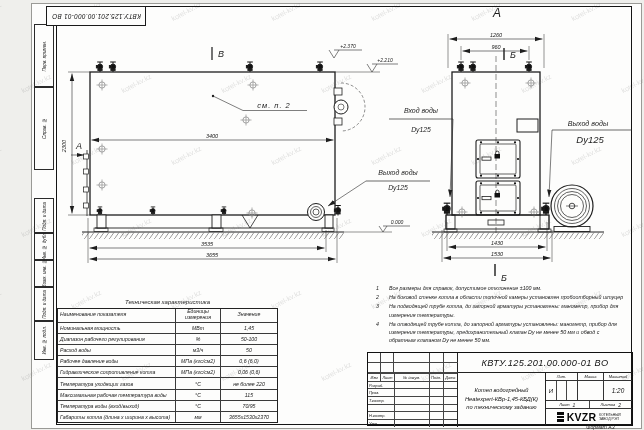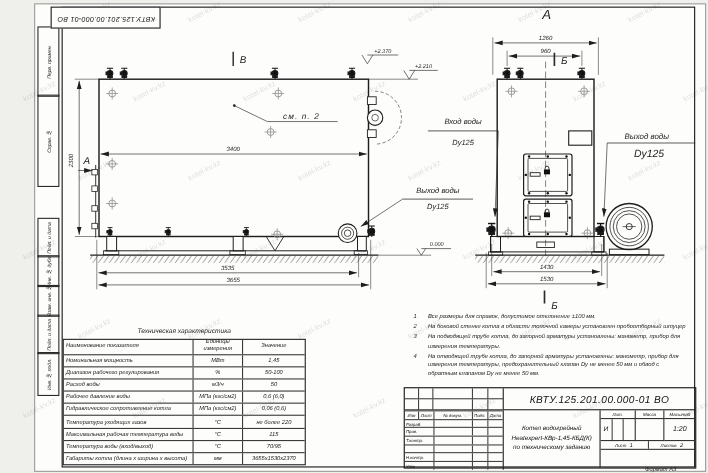--- a/index.html
+++ b/index.html
@@ -540,16 +540,28 @@
     <div class="abs sheetrow">
       <div class="shc">
           <span class="lbl">Лист</span>
           <span class="val">1</span>
         </div>
       <div class="shc">
           <span class="lbl">Листов</span>
           <span class="val">2</span>
         </div>
     </div>
+    <div class="abs logocell">
+      <span class="logo-bars">
+          <i></i>
+          <i></i>
+          <i></i>
+        </span>
+      <span class="kvzr">KVZR</span>
+      <span class="lsub">
+        <div>КОТЕЛЬНЫЙ</div>
+        <div>ЗАВОД РЭП</div>
+      </span>
+    </div>
   </div>
 
   <div class="fmt">Формат А3</div>
 </div>
 
 </body></html>

